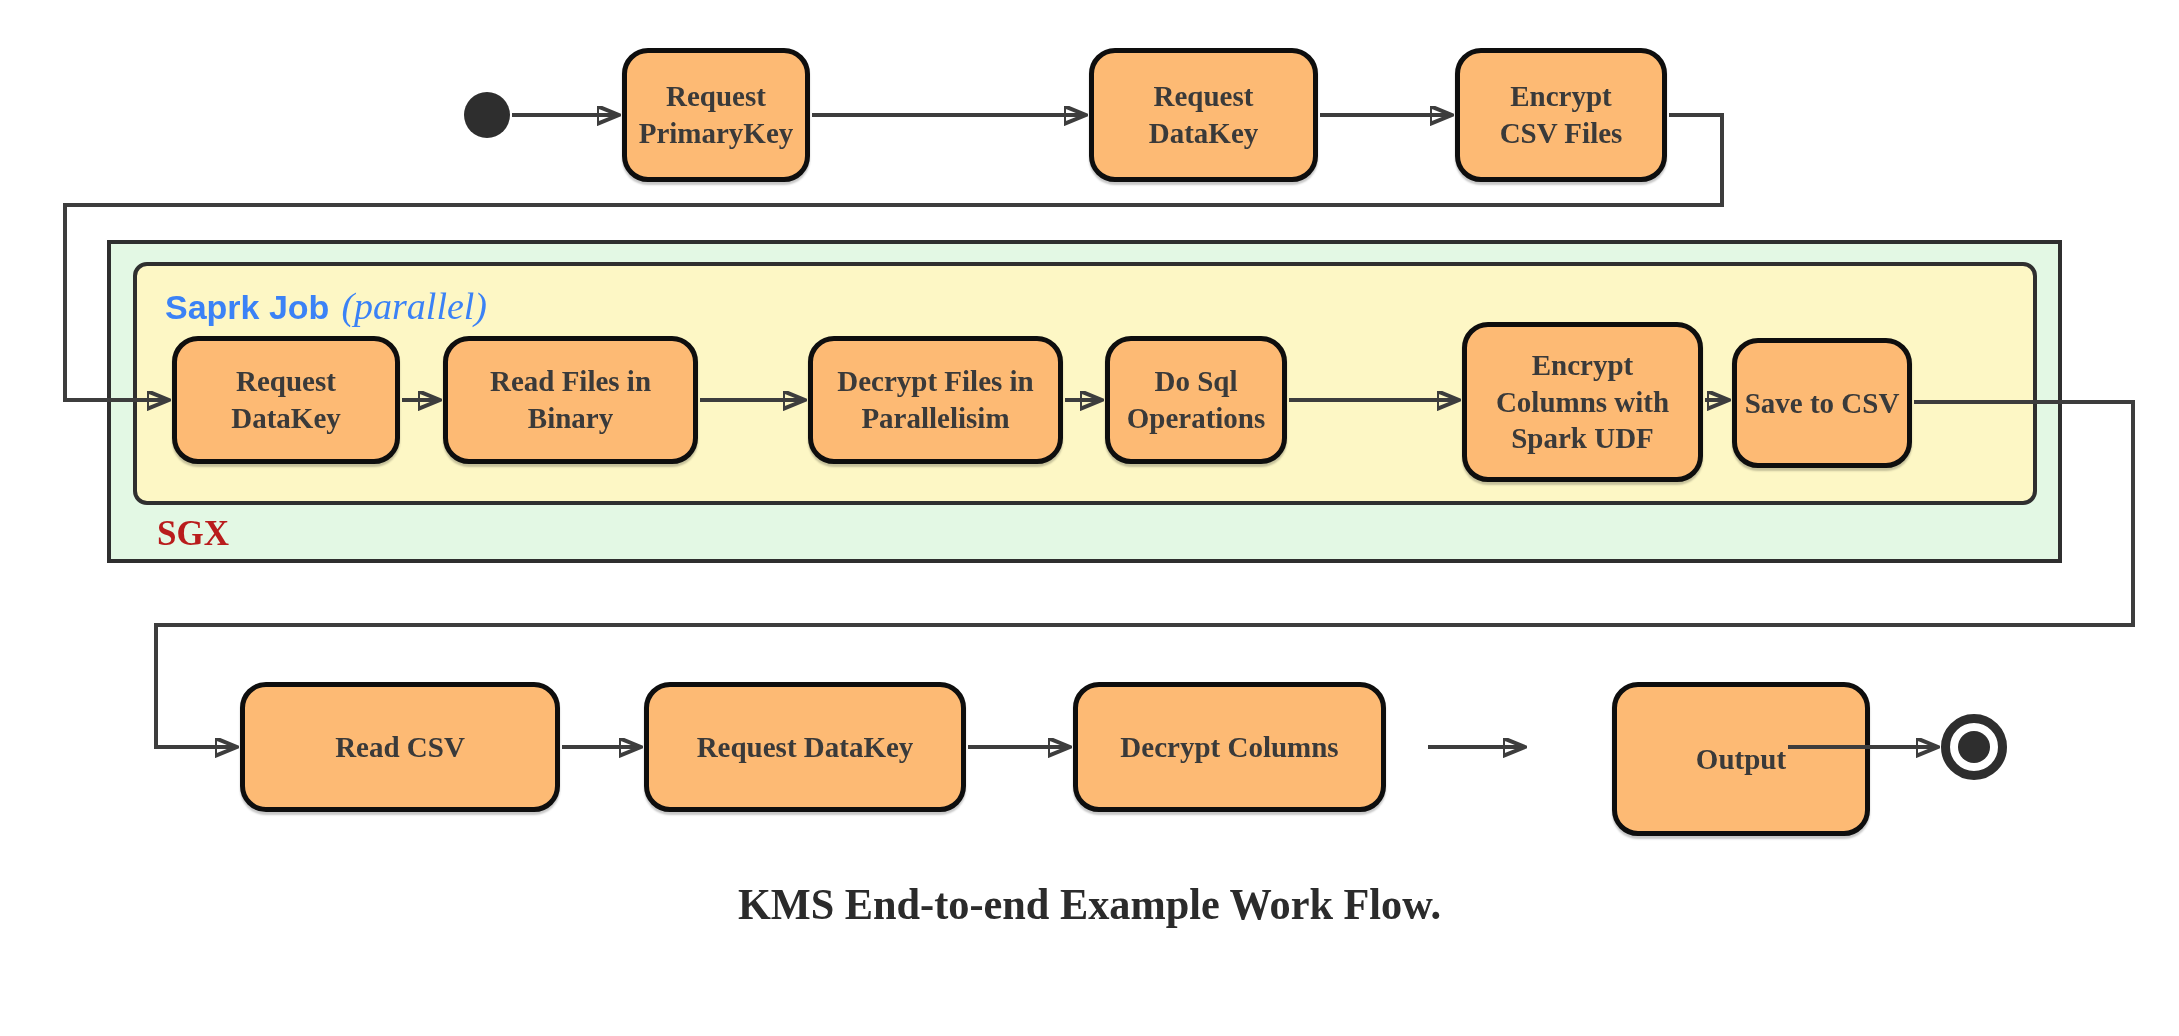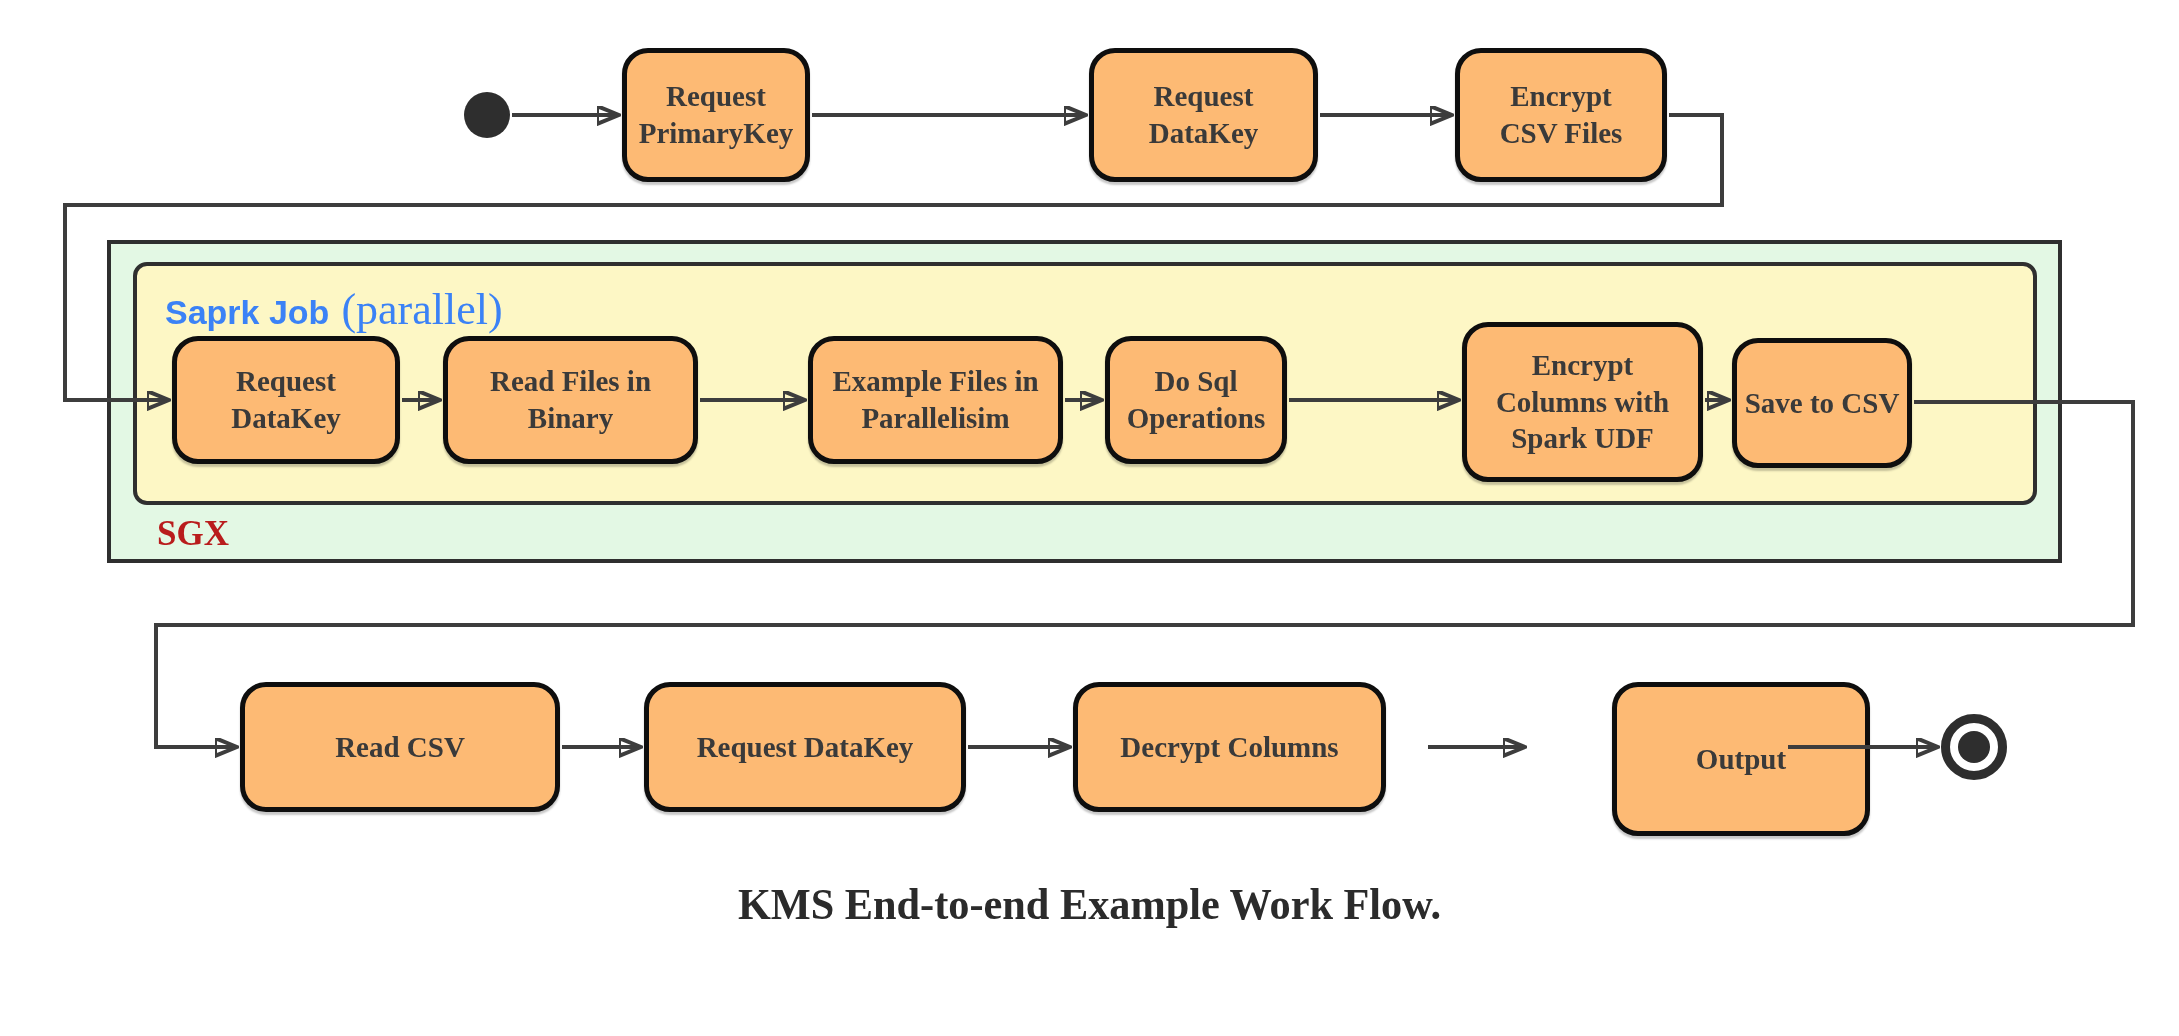--- a/index.html
+++ b/index.html
@@ -39,21 +39,21 @@
     position:absolute;left:165px;top:284px;
     display:flex;align-items:baseline;gap:12px;
     color:#3b82f6;
   }
   #spark-label .title{
     font-family:"Liberation Sans", sans-serif;
     font-weight:bold;font-size:34px;
   }
   #spark-label .annotation{
     font-family:"Liberation Serif", serif;
-    font-size:44px;
+    font-style:italic;font-size:38px;
   }
   #sgx-label{
     position:absolute;left:157px;top:514px;
     font-weight:bold;font-size:35px;color:#b91c1c;
   }
   #start-state{
     position:absolute;left:464px;top:92px;
     width:46px;height:46px;border-radius:50%;
     background:#2E2E2E;
   }
@@ -98,21 +98,21 @@
 PrimaryKey</div>
   <div class="node" style="left:1089px;top:48px;width:229px;height:134px;">Request
 DataKey</div>
   <div class="node" style="left:1455px;top:48px;width:212px;height:134px;">Encrypt
 CSV Files</div>
 
   <div class="node" style="left:172px;top:336px;width:228px;height:128px;">Request
 DataKey</div>
   <div class="node" style="left:443px;top:336px;width:255px;height:128px;">Read Files in
 Binary</div>
-  <div class="node" style="left:808px;top:336px;width:255px;height:128px;">Example Files in
+  <div class="node" style="left:808px;top:336px;width:255px;height:128px;">Decrypt Files in
 Parallelisim</div>
   <div class="node" style="left:1105px;top:336px;width:182px;height:128px;">Do Sql
 Operations</div>
   <div class="node" style="left:1462px;top:322px;width:241px;height:160px;">Encrypt
 Columns with
 Spark UDF</div>
   <div class="node" style="left:240px;top:682px;width:320px;height:130px;">Read CSV</div>
 
   <div class="node" style="left:1732px;top:338px;width:180px;height:130px;">Save to CSV</div>
   <div class="node" style="left:644px;top:682px;width:322px;height:130px;">Request DataKey</div>

